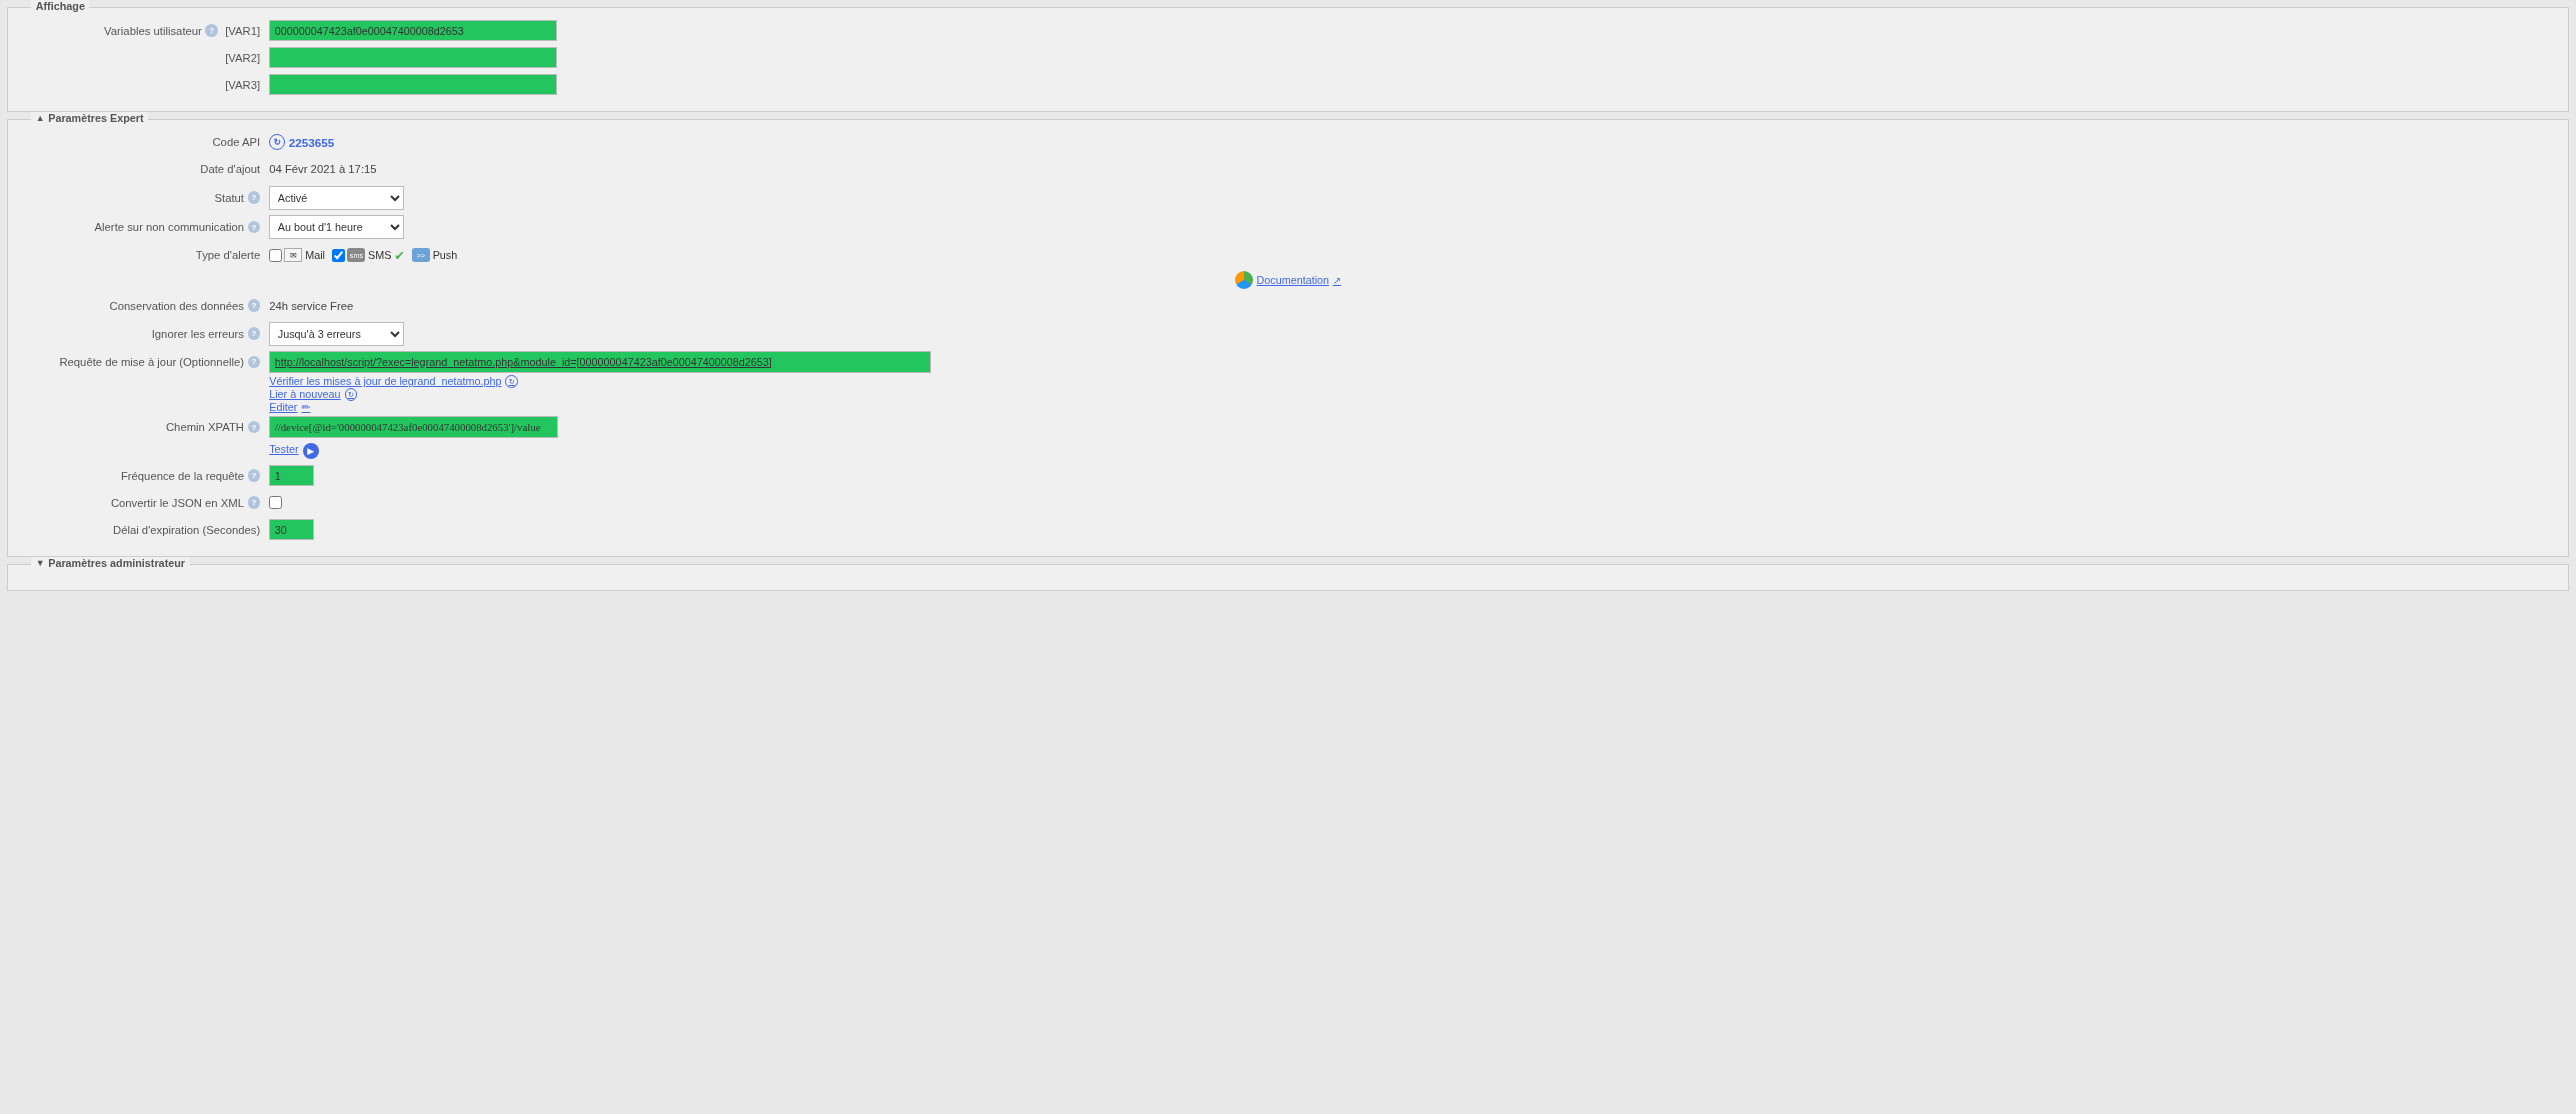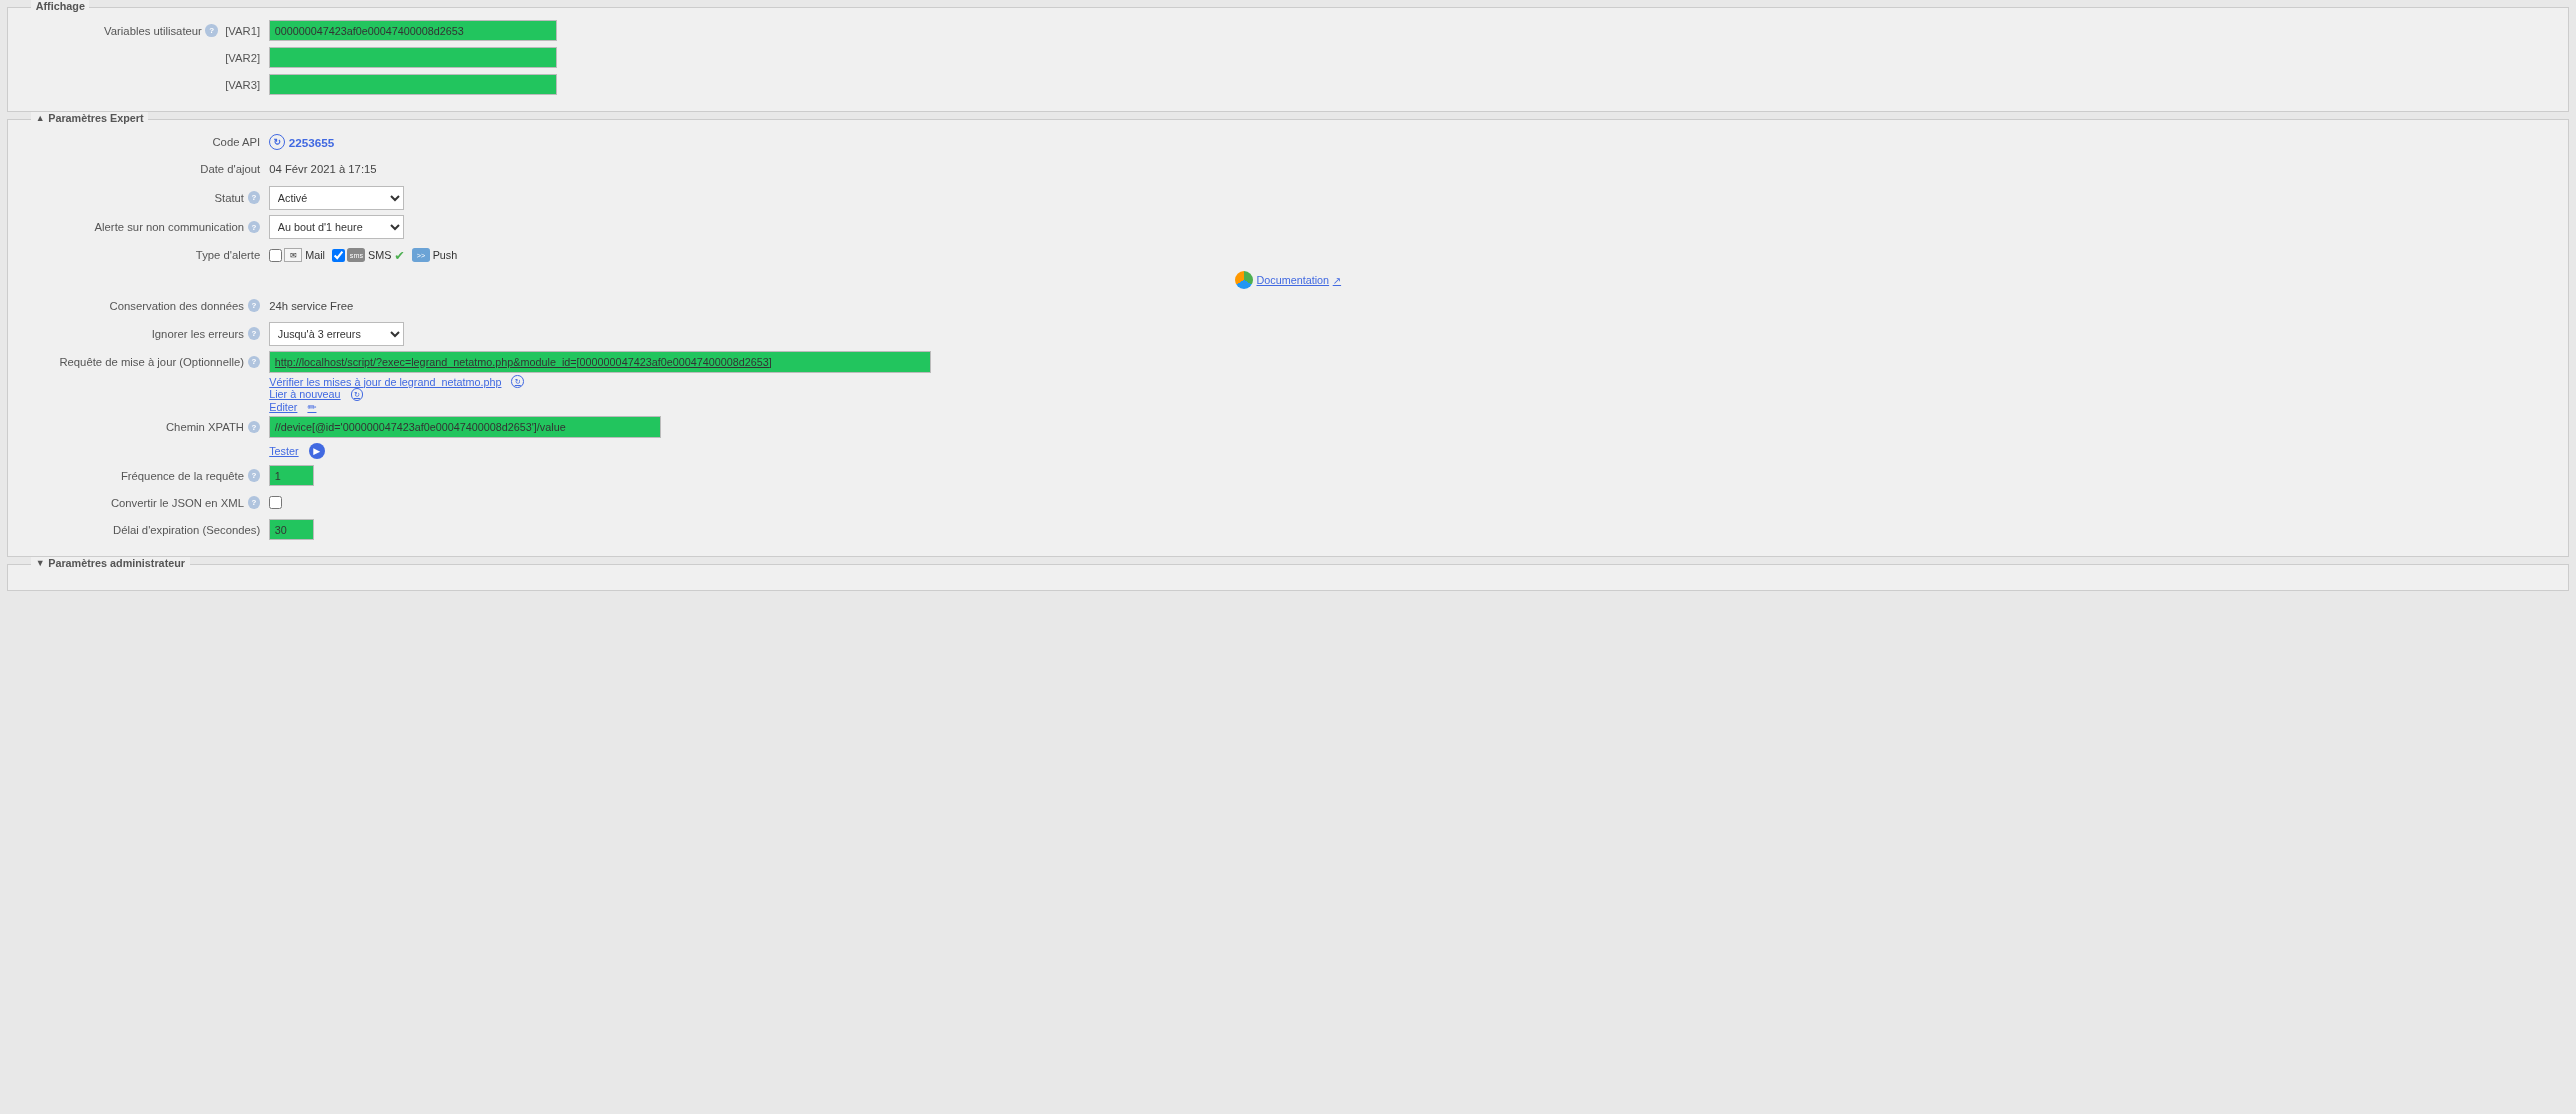--- a/index.html
+++ b/index.html
@@ -68,21 +68,22 @@
       width: 288px;
     }
     .input-short {
       width: 45px;
     }
     .input-url {
       width: 662px;
       text-decoration: underline;
     }
     .input-xpath {
-      width: 392px;
+      width: 289px;
+      font-family: Liberation Serif, serif;
     }
     select {
       border: 0.9px solid #bbb;
       background: #fff;
       padding: 1.8px 3.6px;
       font-size: 10.8px;
       height: 24px;
       color: #333;
       min-width: 135px;
     }
@@ -185,22 +186,22 @@
     .external-link {
       font-size: 10px;
       color: #4169e1;
     }
     .link-text {
       color: #4169e1;
       cursor: pointer;
       font-size: 10.8px;
       text-decoration: underline;
       display: flex;
-      align-items: center;
-      gap: 10px;
+      align-items: flex-start;
+      gap: 4px;
     }
     .refresh-small {
       width: 12.6px;
       height: 12.6px;
       border: 1.4px solid #4169e1;
       border-radius: 50%;
       display: inline-flex;
       align-items: center;
       justify-content: center;
       font-size: 7.2px;

